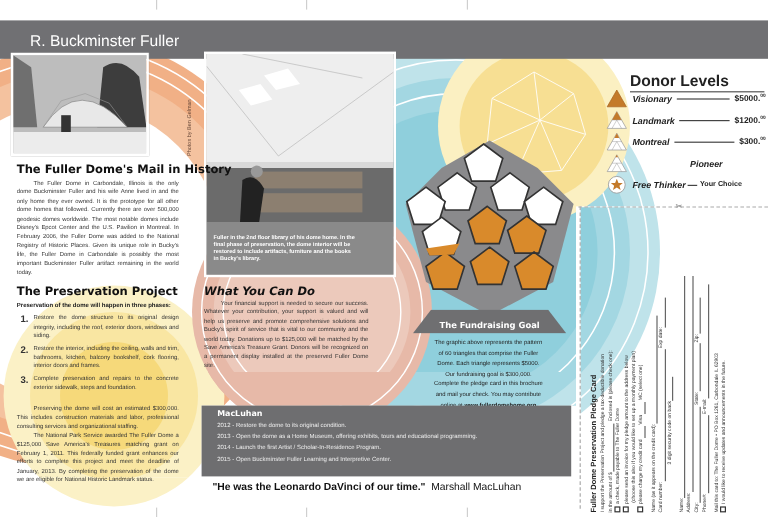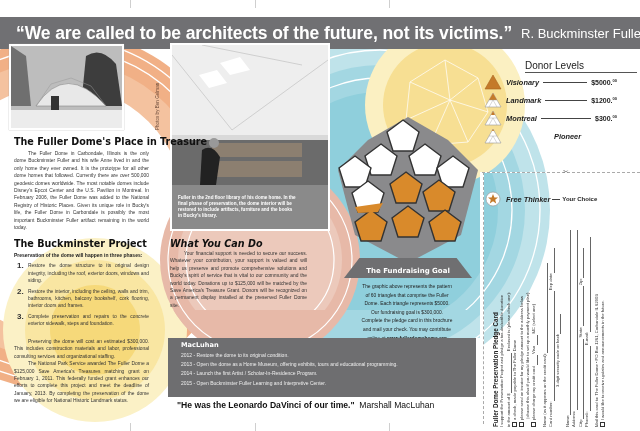--- a/index.html
+++ b/index.html
@@ -64,24 +64,24 @@
     text-align: center; font-size: 4.9px; line-height: 8.6px; color: #222;
   }
   .goal-banner {
     position: absolute; left: 344px; top: 258px; width: 128px; height: 20px;
     background: #6f6f71; clip-path: polygon(12% 0, 88% 0, 100% 100%, 0 100%);
     display: flex; align-items: flex-end; justify-content: center; padding-bottom: 3px;
   }
   .goal-banner span { color: #fff; font-weight: bold; font-size: 7px; font-family: "DejaVu Sans", sans-serif; text-align: center; }
 
   .donor-title {
-    position: absolute; left: 525px; top: 60px; width: 112px; font-weight: normal; font-size: 10px; color: #222;
+    position: absolute; left: 525px; top: 60px; width: 112px; font-weight: bold; font-size: 13px; color: #222;
     border-bottom: 1px solid #555; padding-bottom: 1px;
   }
-  .donor-row { position: absolute; left: 484px; width: 133px; height: 16px; display: flex; align-items: center; }
+  .donor-row { position: absolute; left: 505px; width: 133px; height: 16px; display: flex; align-items: center; }
   .donor-icon { width: 18px; height: 16px; position: relative; flex: none; }
   .donor-name { font-weight: bold; font-style: italic; font-size: 7.4px; color: #222; margin-left: 4px; white-space: nowrap; }
   .donor-line { flex: 1; height: 1px; background: #444; margin: 0 4px; }
   .donor-amt { font-weight: bold; font-size: 7px; color: #222; white-space: nowrap; }
   .donor-amt sup { font-size: 4px; }
 
   .pledge-wrap {
     position: absolute; left: 487px; top: 205px; width: 150px; height: 224px;
   }
   .pledge-inner {
@@ -177,21 +177,20 @@
 </div>
 
 <div class="fold" style="left:130px"></div>
 <div class="fold" style="left:255px"></div>
 <div class="fold" style="left:389px"></div>
 <div class="fold b" style="left:130px"></div>
 <div class="fold b" style="left:255px"></div>
 <div class="fold b" style="left:389px"></div>
 
 <div class="quote-bar">
-  <span class="quote-main">“We are called to be architects of the future, not its victims.”</span>
   <span class="quote-author">R. Buckminster Fuller</span>
 </div>
 
 <div class="photo1">
   <svg width="111" height="82" viewBox="0 0 111 82">
     <rect width="111" height="82" fill="#bdbdbd"></rect>
     <path d="M0 0 L0 60 L20 60 L15 10 Z" fill="#6f6f6f"></path>
     <path d="M75 10 Q90 0 105 18 L111 60 L70 60 Z" fill="#3d3d3d"></path>
     <path d="M25 60 Q55 15 95 60 Z" fill="#e8e8e8" stroke="#888" stroke-width="0.6"></path>
     <path d="M25 60 L40 38 L60 32 L80 40 L95 60" fill="none" stroke="#999" stroke-width="0.5"></path>
@@ -215,26 +214,26 @@
       <rect x="40" y="98" width="90" height="14"></rect>
         <rect x="40" y="116" width="90" height="16"></rect>
     </g>
     <rect x="0" y="140" width="156" height="44" fill="#8a8a8a"></rect>
     <path d="M30 105 Q40 98 48 112 L44 140 L28 140 Z" fill="#222"></path>
     <circle cx="42" cy="98" r="5" fill="#999"></circle>
   </svg>
   <div class="photo2-caption">Fuller in the 2nd floor library of his dome home. In the final phase of preservation, the dome interior will be restored to include artifacts, furniture and the books in Bucky's library.</div>
 </div>
 
-<div class="h-section" style="left:14px; top:136px;">The Fuller Dome's Place in Treasure</div>
+<div class="h-section" style="left:14px; top:136px;">The Fuller Dome's Mail in History</div>
 <div class="body-text" style="left:14px; top:150px; width:135px;">
   <p>The Fuller Dome in Carbondale, Illinois is the only dome Buckminster Fuller and his wife Anne lived in and the only home they ever owned. It is the prototype for all other dome homes that followed. Currently there are over 500,000 geodesic domes worldwide. The most notable domes include Disney's Epcot Center and the U.S. Pavilion in Montreal. In February 2006, the Fuller Dome was added to the National Registry of Historic Places. Given its unique role in Bucky's life, the Fuller Dome in Carbondale is possibly the most important Buckminster Fuller artifact remaining in the world today.</p>
 </div>
 
-<div class="h-section" style="left:14px; top:238px;">The Buckminster Project</div>
+<div class="h-section" style="left:14px; top:238px;">The Preservation Project</div>
 <div class="body-text" style="left:14px; top:252px; width:135px;">
   <div class="intro-bold">Preservation of the dome will happen in three phases:</div>
   <div class="phase">
     <span class="num">1.</span>
     <span class="txt">Restore the dome structure to its original design integrity, including the roof, exterior doors, windows and siding.</span>
   </div>
   <div class="phase">
     <span class="num">2.</span>
     <span class="txt">Restore the interior, including the ceiling, walls and trim, bathrooms, kitchen, balcony bookshelf, cork flooring, interior doors and frames.</span>
   </div>
@@ -349,21 +348,21 @@
         <polygon points="9,1 10,3 8,3" fill="#c47a2a"></polygon>
         <line x1="5" y1="8" x2="13" y2="8" stroke="#999" stroke-width="0.4"></line>
         <line x1="9" y1="8" x2="5" y2="15" stroke="#999" stroke-width="0.4"></line>
         <line x1="9" y1="8" x2="13" y2="15" stroke="#999" stroke-width="0.4"></line>
       </svg>
   </span>
   <span class="donor-name">Pioneer</span>
   <span class="donor-line"></span>
   <span class="donor-amt"><span>$75.</span><sup>00</sup></span>
 </div>
-<div class="donor-row" style="top:146px;margin-top:45px;">
+<div class="donor-row" style="top:146px;">
   <span class="donor-icon">
     <svg width="18" height="16" viewBox="0 0 18 16">
         <circle cx="9" cy="8" r="7" fill="#fff" stroke="#999" stroke-width="0.7"></circle>
         <polygon points="9,3 10.4,6.5 14,6.6 11.2,8.8 12.2,12.4 9,10.3 5.8,12.4 6.8,8.8 4,6.6 7.6,6.5" fill="#c47a2a"></polygon>
       </svg>
   </span>
   <span class="donor-name">Free Thinker</span>
   <span class="donor-line" style="flex:none; width:8px; margin:0 2px;"></span>
   <span class="donor-amt" style="font-size:6px;">Your Choice</span>
 </div>

